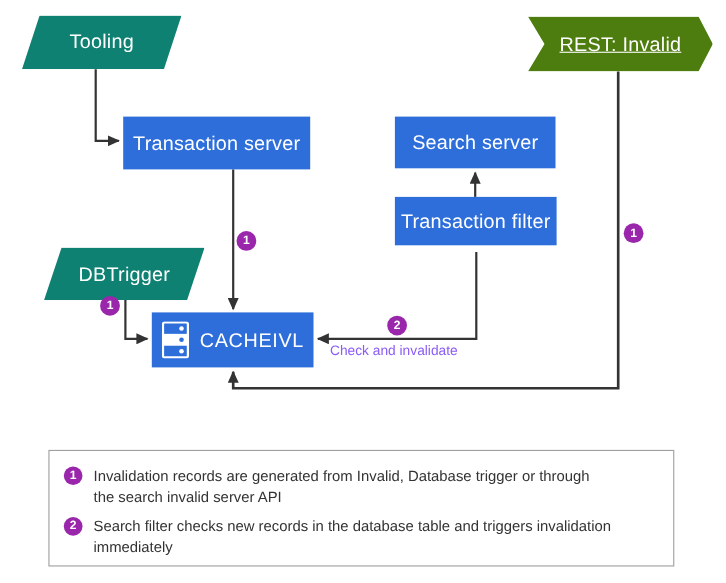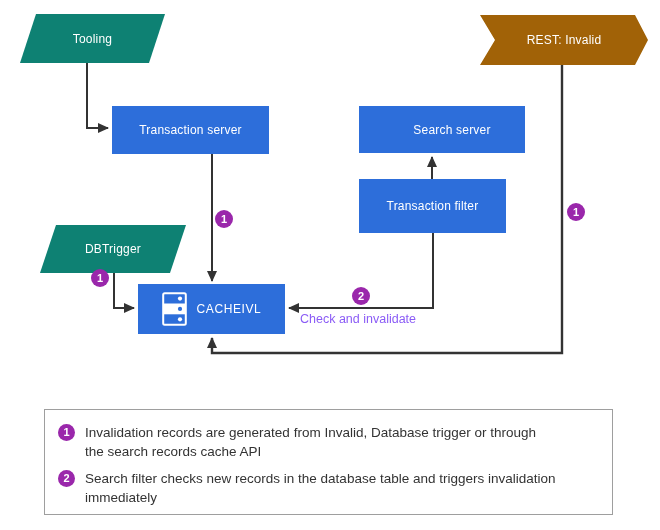--- a/index.html
+++ b/index.html
@@ -4,32 +4,32 @@
 <style>
   html,body{margin:0;padding:0;background:#ffffff;}
   body{font-family:"Liberation Sans","DejaVu Sans",sans-serif;}
   #stage{position:relative;width:660px;height:530px;background:#ffffff;overflow:hidden;}
 
   
   #connectors{position:absolute;left:0;top:0;width:660px;height:530px;}
 
   
   .node{position:absolute;display:flex;align-items:center;justify-content:center;
-        color:#ffffff;font-size:12px;letter-spacing:.2px;}
+        color:#ffffff;font-size:18px;letter-spacing:.2px;}
   .rect{background:#2d6eda;}
   .para{background:#0e8173;
         clip-path:polygon(16px 0, 100% 0, calc(100% - 16px) 100%, 0 100%);}
-  .banner{background:#a16207;
-        clip-path:polygon(0 0, calc(100% - 13px) 0, 100% 50%, calc(100% - 13px) 100%, 0 100%, 15px 50%);}
+  .banner{background:#4d7c0f;
+        clip-path:polygon(0 0, calc(100% - 13px) 0, 100% 50%, calc(100% - 13px) 100%, 0 100%, 15px 50%);text-decoration:underline;}
 
   #node-tooling{left:20px;top:14px;width:145px;height:49px;}
   #node-rest{left:480px;top:15px;width:168px;height:50px;}
-  #node-tserver{left:112px;top:106px;width:157px;height:48px;}
-  #node-sserver{left:359px;top:106px;width:146px;height:47px;padding-left:20px;}
-  #node-tfilter{left:359px;top:179px;width:147px;height:54px;}
+  #node-tserver{left:112px;top:106px;width:170px;height:48px;}
+  #node-sserver{left:359px;top:106px;width:146px;height:47px;}
+  #node-tfilter{left:359px;top:179px;width:147px;height:44px;}
   #node-dbtrigger{left:40px;top:195px;width:146px;height:48px;margin-top:30px;}
   #node-cacheivl{left:138px;top:284px;width:147px;height:50px;gap:10px;}
   #node-cacheivl .db-icon{display:flex;align-items:center;}
 
   
   .badge{position:absolute;width:18px;height:18px;border-radius:50%;
          background:#9a27ab;color:#ffffff;font-size:11px;font-weight:bold;
          display:flex;align-items:center;justify-content:center;line-height:1;}
   #badge-ts{left:215px;top:210px;}
   #badge-db{left:91px;top:269px;}
@@ -109,21 +109,21 @@
   <div id="badge-rest" class="badge">1</div>
   <div id="badge-filter" class="badge">2</div>
 
   <div id="edge-label">Check and invalidate</div>
 
   <div id="legend">
     <div class="legend-item">
       <div class="legend-badge">1</div>
       <div class="legend-text">
         <div>Invalidation records are generated from Invalid, Database trigger or through</div>
-        <div>the search records cache API</div>
+        <div>the search invalid server API</div>
       </div>
     </div>
     <div class="legend-item">
       <div class="legend-badge">2</div>
       <div class="legend-text">
         <div>Search filter checks new records in the database table and triggers invalidation</div>
         <div>immediately</div>
       </div>
     </div>
   </div>

